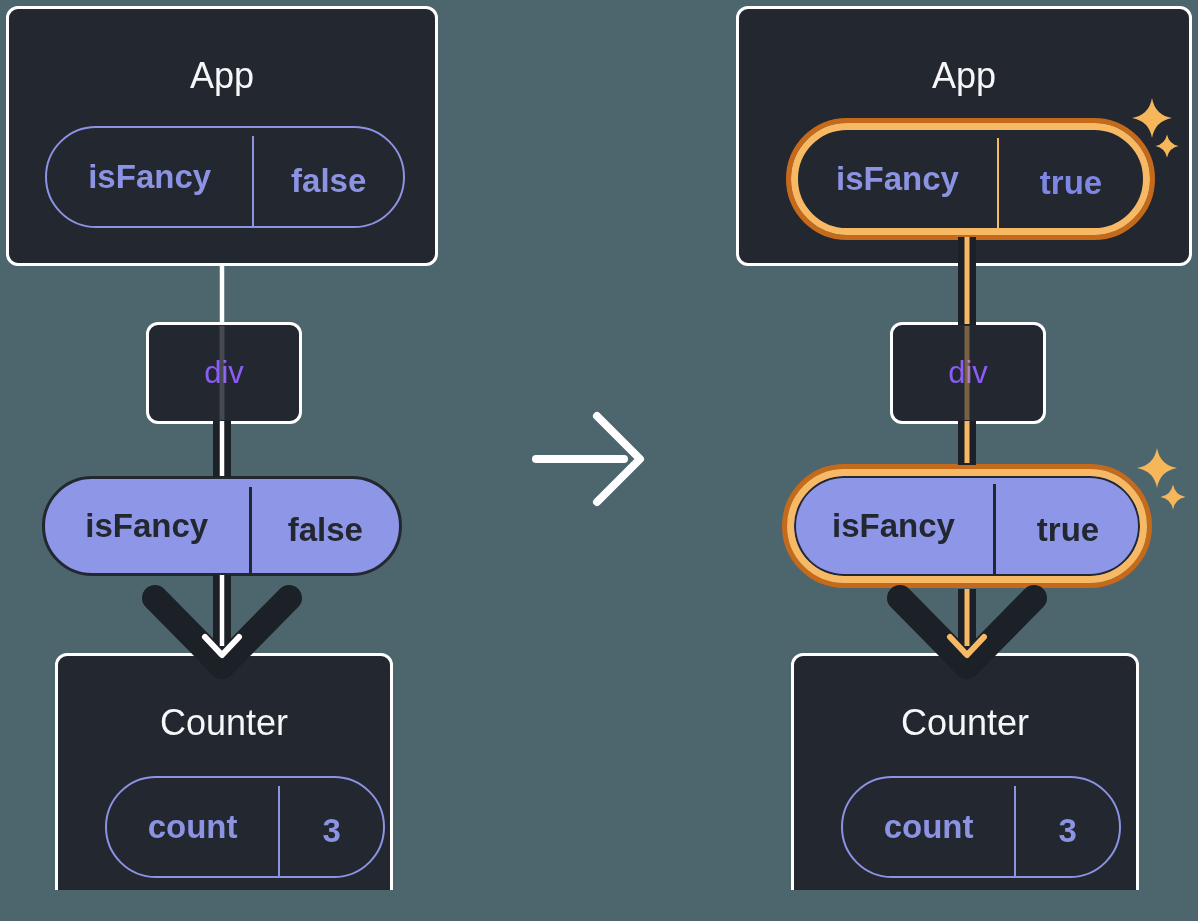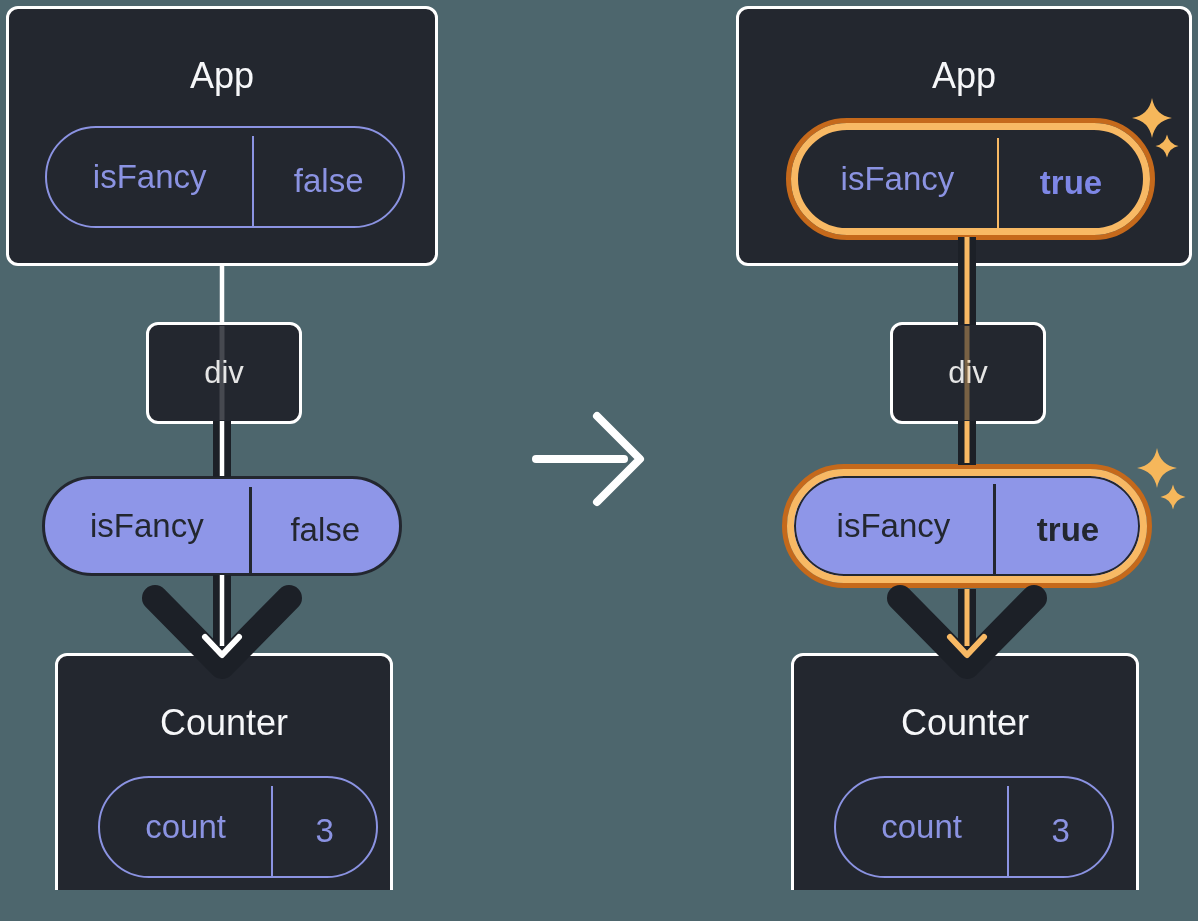--- a/index.html
+++ b/index.html
@@ -12,36 +12,36 @@
   .card-title{position:absolute;left:0;right:0;top:46px;text-align:center;
               font-size:36px;line-height:42px;font-weight:500;color:#F6F7F9;}
 
   .app-before{left:6px;top:6px;width:432px;height:260px;}
   .div-before{left:146px;top:322px;width:156px;height:102px;display:flex;align-items:center;justify-content:center;}
   .counter-before{left:55px;top:653px;width:338px;height:262px;}
   .app-after{left:736px;top:6px;width:456px;height:260px;}
   .div-after{left:890px;top:322px;width:156px;height:102px;display:flex;align-items:center;justify-content:center;}
   .counter-after{left:791px;top:653px;width:348px;height:262px;}
 
-  .div-label{font-size:31px;color:#e5e5e5;font-weight:400;}
+  .div-label{font-size:31px;color:#8b5cf6;font-weight:400;}
 
   .pill{position:absolute;border-radius:999px;display:flex;box-sizing:border-box;overflow:hidden;}
-  .pill-cell{display:flex;align-items:center;justify-content:center;font-size:33px;}
+  .pill-cell{display:flex;align-items:center;justify-content:center;font-size:33px;font-weight:bold;}
   .cell-name{width:58%;}
   .cell-value{width:42%;margin-top:8px;}
   .counter-pill .cell-name{width:62.5%;}
   .counter-pill .cell-value{width:37.5%;}
 
   
   .pill-outline{border:2.5px solid #8B93E2;background:transparent;}
   .pill-outline .pill-cell{color:#8B93E2;}
   .pill-outline .cell-value{border-left:2.5px solid #8B93E2;}
 
   .app-before .pill-outline{left:36px;top:117px;width:360px;height:102px;}
-  .counter-pill{left:40px;top:120px;width:280px;height:102px;}
+  .counter-pill{left:47px;top:120px;width:280px;height:102px;}
 
   
   .pill-filled{left:42px;top:476px;width:360px;height:100px;background:#8E96E8;
                border:3px solid #23272F;}
   .pill-filled .pill-cell{color:#23272F;}
   .pill-filled .cell-value{border-left:3px solid #23272F;}
 
   
   .ring{position:absolute;border:5px solid #C5691B;border-radius:999px;box-sizing:border-box;}
   .ring-inner{width:100%;height:100%;border:7px solid #F8B964;border-radius:999px;

